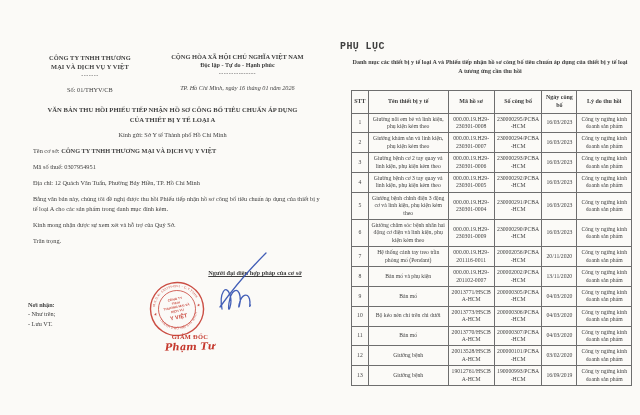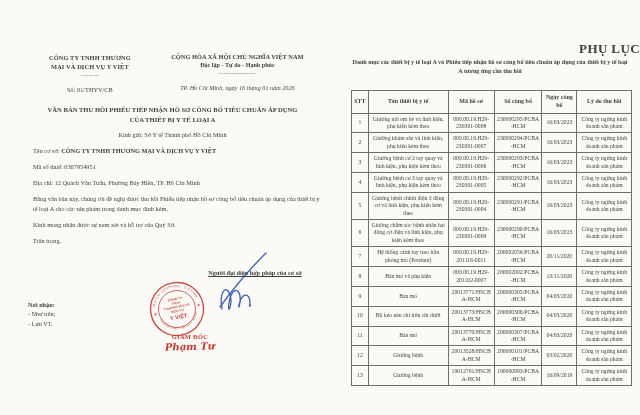--- a/index.html
+++ b/index.html
@@ -35,22 +35,22 @@
   .noi-nhan .nn-label{font-weight:bold;}
   .stamp-svg{position:absolute;left:117px;top:229px;opacity:.88;}
   .sig-svg{position:absolute;left:183px;top:200px;opacity:.9;}
   .director{position:absolute;left:90px;top:288px;width:150px;text-align:center;
     font-weight:bold;font-size:6.4px;color:#c5382d;letter-spacing:.3px;}
   .signer-name{position:absolute;left:90px;top:296px;width:150px;text-align:center;
     font-weight:bold;font-style:italic;font-size:10px;color:#c5382d;
     font-family:"DejaVu Serif","Liberation Serif",serif;transform:rotate(-2deg);}
   
   .page-right{left:340px;top:35px;width:300px;height:370px;}
-  .appendix-title{position:absolute;left:0;top:6px;width:300px;text-align:right;
-    font-weight:bold;font-size:13px;letter-spacing:.4px;}
+  .appendix-title{position:absolute;left:0;top:6px;width:300px;text-align:left;
+    font-weight:bold;font-size:10px;letter-spacing:.4px;font-family:Liberation Mono, monospace;}
   .appendix-subtitle{position:absolute;left:10px;top:23px;width:280px;text-align:center;
     font-weight:bold;font-size:6.1px;line-height:1.5;}
   table.appendix{position:absolute;left:11px;top:55px;width:281px;
     border-collapse:collapse;table-layout:fixed;}
   table.appendix th,table.appendix td{
     border:0.8px solid #6e6e6e;
     font-size:5.7px;line-height:1.3;
     text-align:center;vertical-align:middle;
     padding:2px 1.5px;word-wrap:break-word;overflow-wrap:break-word;
     font-weight:normal;color:#444;

